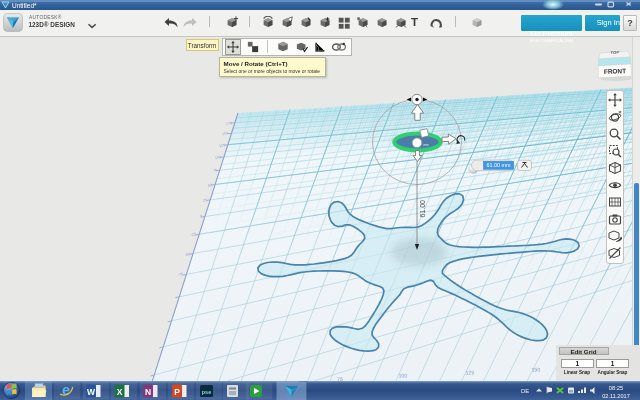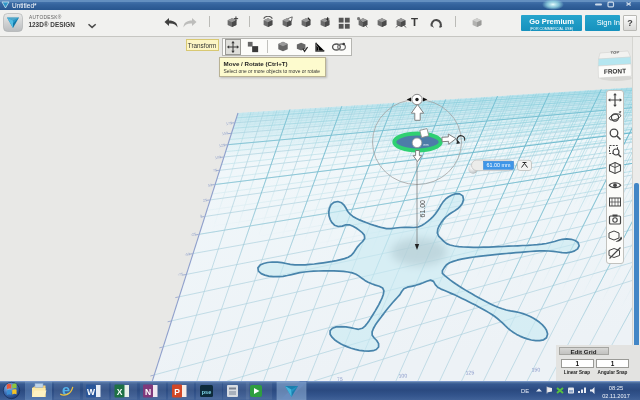--- a/index.html
+++ b/index.html
@@ -202,21 +202,21 @@
       <polygon points="8,2.5 13,4.8 13,10.2 8,12.5 3,10.2 3,4.8" fill="#b2b2b0"></polygon>
       <polygon points="8,2.5 13,4.8 8,7.1 3,4.8" fill="#cfcfcd"></polygon>
       <polygon points="8,7.1 13,4.8 13,10.2 8,12.5" fill="#9a9a98"></polygon>
     </svg>
 <div class="abs" style="left:411px;top:16px;font-size:11.5px;font-weight:bold;color:#3a3a3a">T</div>
 <svg class="abs" style="left:429px;top:16px" width="14" height="14" viewBox="0 0 15 15">
       <path d="M3 11a5 5 0 1 1 9 1" stroke="#4a4a4a" stroke-width="2.2" fill="none"></path>
       <path d="M2 10l3 2M11 12l3 -1" stroke="#4a4a4a" stroke-width="1"></path>
     </svg>
 <div class="abs" style="left:521px;top:15px;width:61px;height:16px;background:linear-gradient(180deg,#27a5cd,#1691bd);border-radius:1px;color:#fff;text-align:center">
-      <div style="font-size:7.5px;font-weight:bold;margin-top:2px">Go Premium</div>
+      <div style="font-size:7.5px;font-weight:normal;margin-top:14px">Go Premium</div>
       <div style="font-size:3.6px;margin-top:0.5px">(FOR COMMERCIAL USE)</div>
     </div>
 <div class="abs" style="left:585px;top:15px;width:35px;height:16px;background:linear-gradient(180deg,#27a5cd,#1691bd);border-radius:1px;color:#fff;text-align:right;font-size:7.5px;font-weight:normal;line-height:16px">Sign In</div>
 <div class="abs" style="left:623px;top:15px;width:14px;height:16px;background:linear-gradient(180deg,#fdfdfd,#d9d9d7);border:1px solid #b9b9b5;border-radius:1px;color:#444;text-align:center;font-size:9px;font-weight:bold;line-height:15px">?</div>
 
 <div class="abs" style="left:222px;top:37.5px;width:130px;height:18.5px;background:#fcfcfa;border:1px solid #b5b5b1"></div>
 <div class="abs" style="left:224.5px;top:39px;width:16.5px;height:15.5px;background:#dededa;border:1px solid #9a9a96"></div>
 <svg class="abs" style="left:227px;top:41px" width="12" height="12" viewBox="0 0 14 14">
       <path d="M7 1v12M1 7h12" stroke="#3a3a3a" stroke-width="1.2"></path>
       <path d="M7 0l2 2.5H5zM7 14l2-2.5H5zM0 7l2.5-2v4zM14 7l-2.5-2v4z" fill="#3a3a3a"></path>

